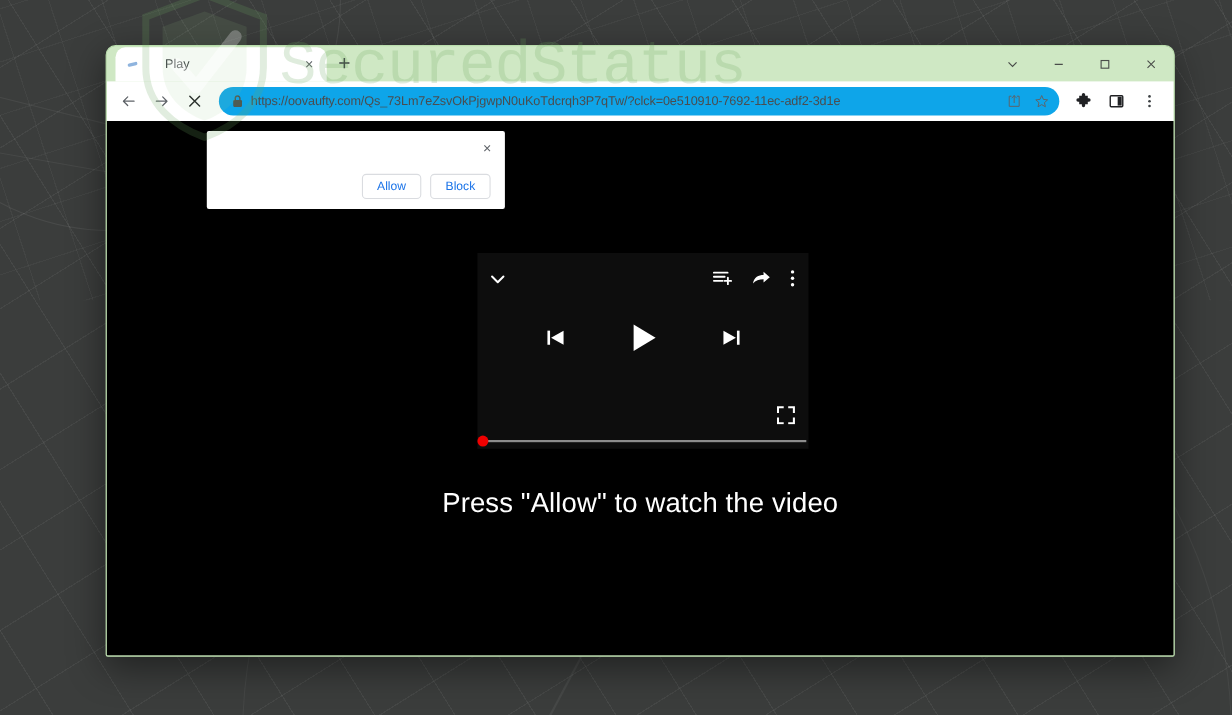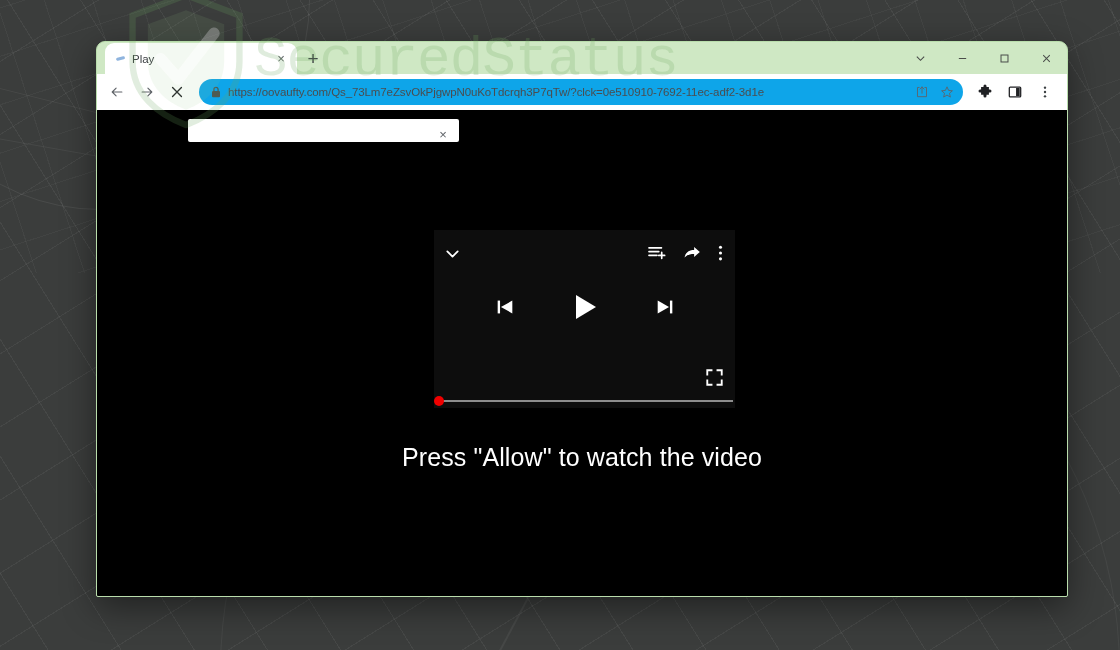--- a/index.html
+++ b/index.html
@@ -72,21 +72,21 @@
   .tabstrip {
     height:32px; position:relative;
     display:flex; align-items:flex-end;
     padding-left:8px; flex:0 0 auto;
   }
   .tab {
     width:192px; height:31px;
     background:#ffffff;
     border-radius:9px 9px 0 0;
     display:flex; align-items:center;
-    padding:0 8px 0 10px; gap:4px;
+    padding:0 8px 0 10px; gap:22px;
     position:relative;
   }
   .tab-favicon {
     width:13px; height:13px; flex:0 0 13px;
     position:relative;
   }
   .tab-favicon::after {
     content:""; position:absolute; left:1px; top:5px;
     width:9px; height:3px; border-radius:2px;
     background:#8fb4de;
@@ -339,20 +339,24 @@
           <circle cx="9" cy="9" r="1.35" fill="#3c4043"></circle>
           <circle cx="9" cy="13.9" r="1.35" fill="#3c4043"></circle>
         </svg>
       </div>
     </div>
 
     <div class="viewport">
 
       <div id="permission">
         <div class="perm-close">×</div>
+        <div class="perm-actions">
+          <button class="perm-btn">Allow</button>
+          <button class="perm-btn">Block</button>
+        </div>
       </div>
 
       <div id="player">
         <div class="pl-top">
           <span class="picon">
             <svg width="19" height="19" viewBox="0 0 22 22">
               <path d="M5 8.5 L11 14.5 L17 8.5" fill="none" stroke="currentColor" stroke-width="2.1" stroke-linecap="round" stroke-linejoin="round"></path>
             </svg>
           </span>
           <span class="pl-top-right">

